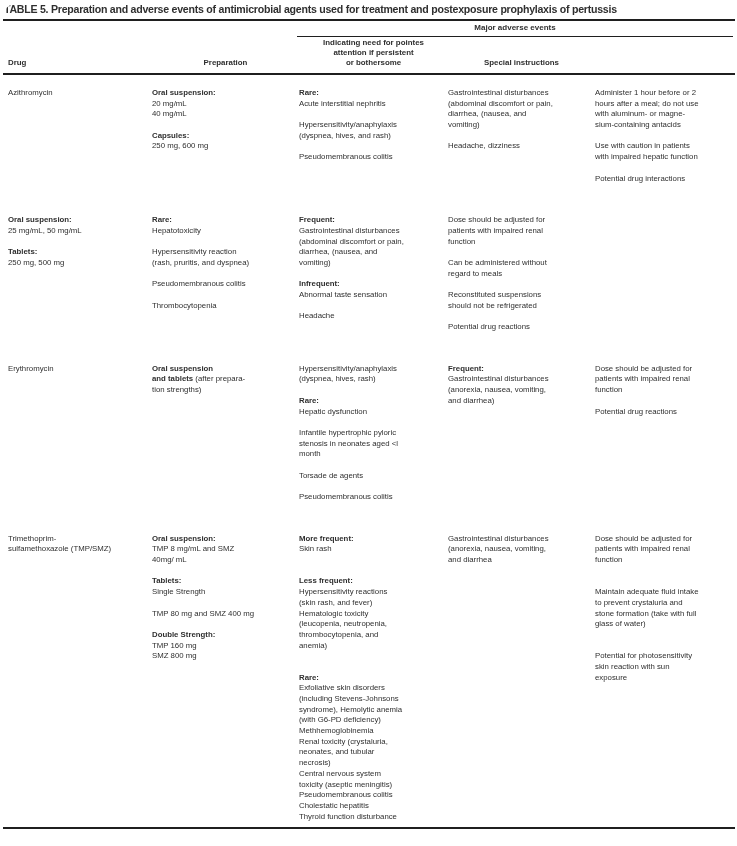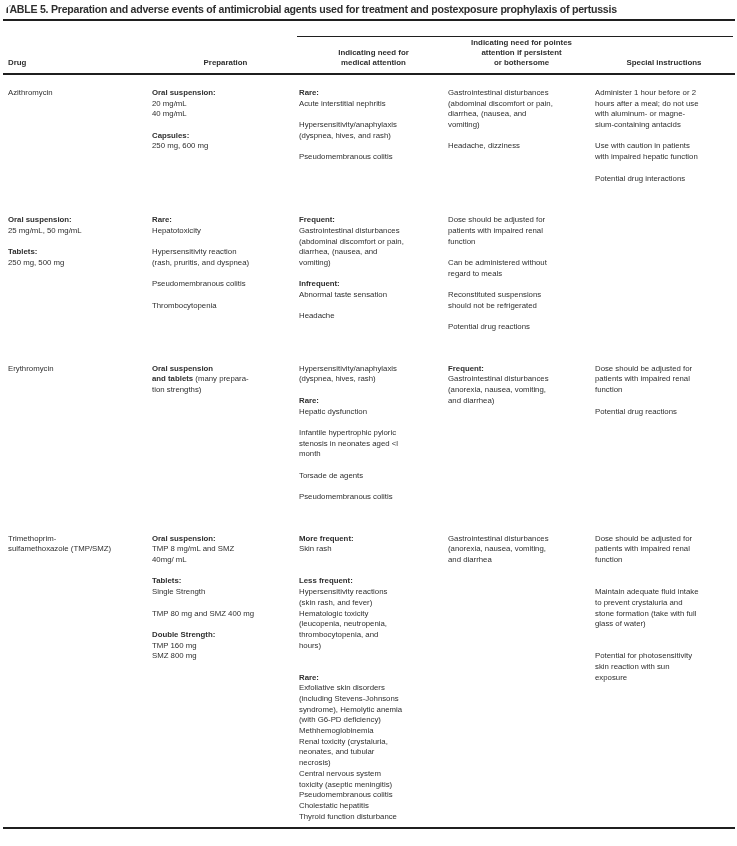--- a/index.html
+++ b/index.html
@@ -46,27 +46,26 @@
   .line .b,.line.b{font-weight:bold;}
   .rule-bottom{left:3px;right:2px;top:827px;height:1.8px;}
 </style>
 </head>
 <body>
 
 <div class="page" style="--ink: #2f2f2f; --rule: #1f1f1f; --bg: #ffffff;">
   <div class="title">TABLE 5. Preparation and adverse events of antimicrobial agents used for treatment and postexposure prophylaxis of pertussis</div>
   <div class="rule rule-title"></div>
 
+  <div class="span-label">Major adverse events</div>
   <div class="rule rule-span"></div>
 
   <div class="heads">
     <div class="head first">Drug</div>
     <div class="head">Preparation</div>
-    <div class="head">Indicating need for
-medical attention</div>
     <div class="head">Indicating need for pointes
 attention if persistent
 or bothersome</div>
     <div class="head">Special instructions</div>
   </div>
   <div class="rule rule-head"></div>
 
   <div class="tbody">
       <div class="row">
         <div class="cell">
@@ -153,21 +152,21 @@
           <div class="line blank"></div>
           <div class="line">Potential drug reactions</div>
         </div>
       </div>
       <div class="row">
         <div class="cell">
           <div class="line">Erythromycin</div>
         </div>
         <div class="cell">
           <div class="line b">Oral suspension</div>
-          <div class="line"><span class="b">and tablets</span><span> (many prepara-</span></div>
+          <div class="line"><span class="b">and tablets</span><span> (after prepara-</span></div>
           <div class="line">tion strengths)</div>
         </div>
         <div class="cell">
           <div class="line">Hypersensitivity/anaphylaxis</div>
           <div class="line">(dyspnea, hives, rash)</div>
           <div class="line blank"></div>
           <div class="line b">Rare:</div>
           <div class="line">Hepatic dysfunction</div>
           <div class="line blank"></div>
           <div class="line">Infantile hypertrophic pyloric</div>
@@ -215,21 +214,21 @@
           <div class="line b">More frequent:</div>
           <div class="line">Skin rash</div>
           <div class="line blank"></div>
           <div class="line blank"></div>
           <div class="line b">Less frequent:</div>
           <div class="line">Hypersensitivity reactions</div>
           <div class="line">(skin rash, and fever)</div>
           <div class="line">Hematologic toxicity</div>
           <div class="line">(leucopenia, neutropenia,</div>
           <div class="line">thrombocytopenia,  and</div>
-          <div class="line">hours)</div>
+          <div class="line">anemia)</div>
           <div class="line blank"></div>
           <div class="line blank"></div>
           <div class="line b">Rare:</div>
           <div class="line">Exfoliative skin disorders</div>
           <div class="line">(including Stevens-Johnsons</div>
           <div class="line">syndrome), Hemolytic anemia</div>
           <div class="line">(with G6-PD deficiency)</div>
           <div class="line">Methhemoglobinemia</div>
           <div class="line">Renal toxicity (crystaluria,</div>
           <div class="line">neonates, and tubular</div>

